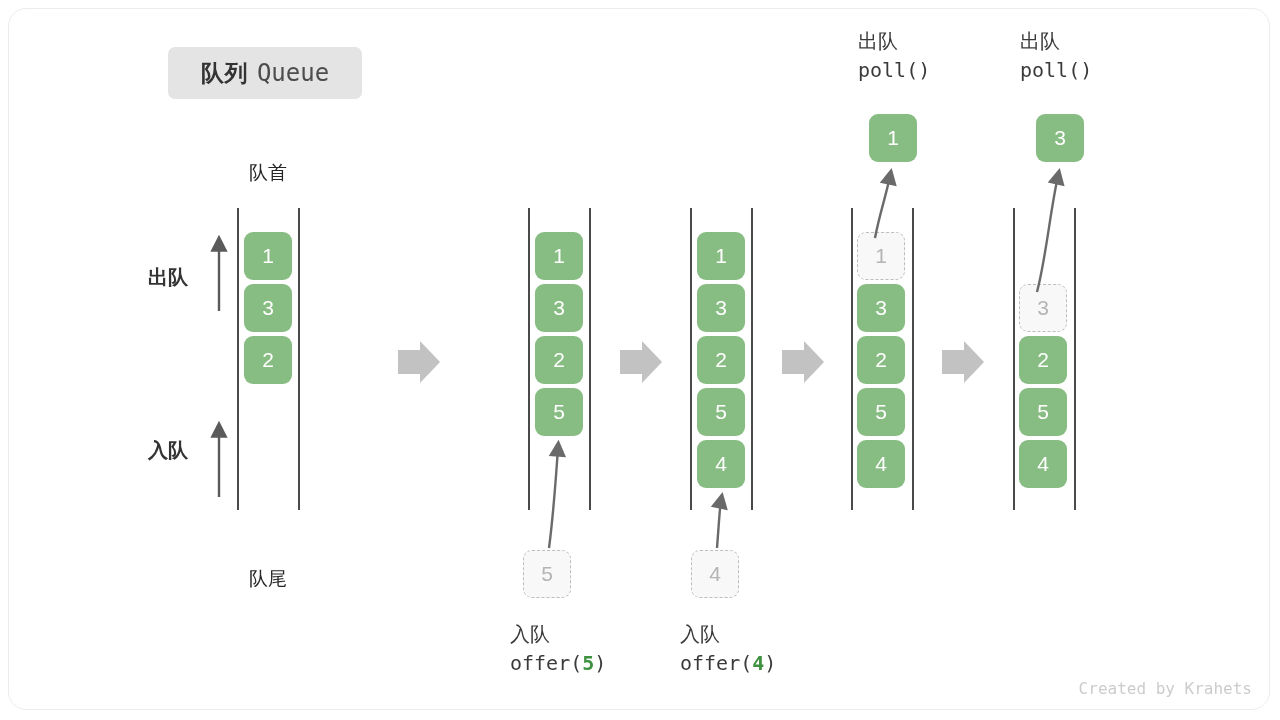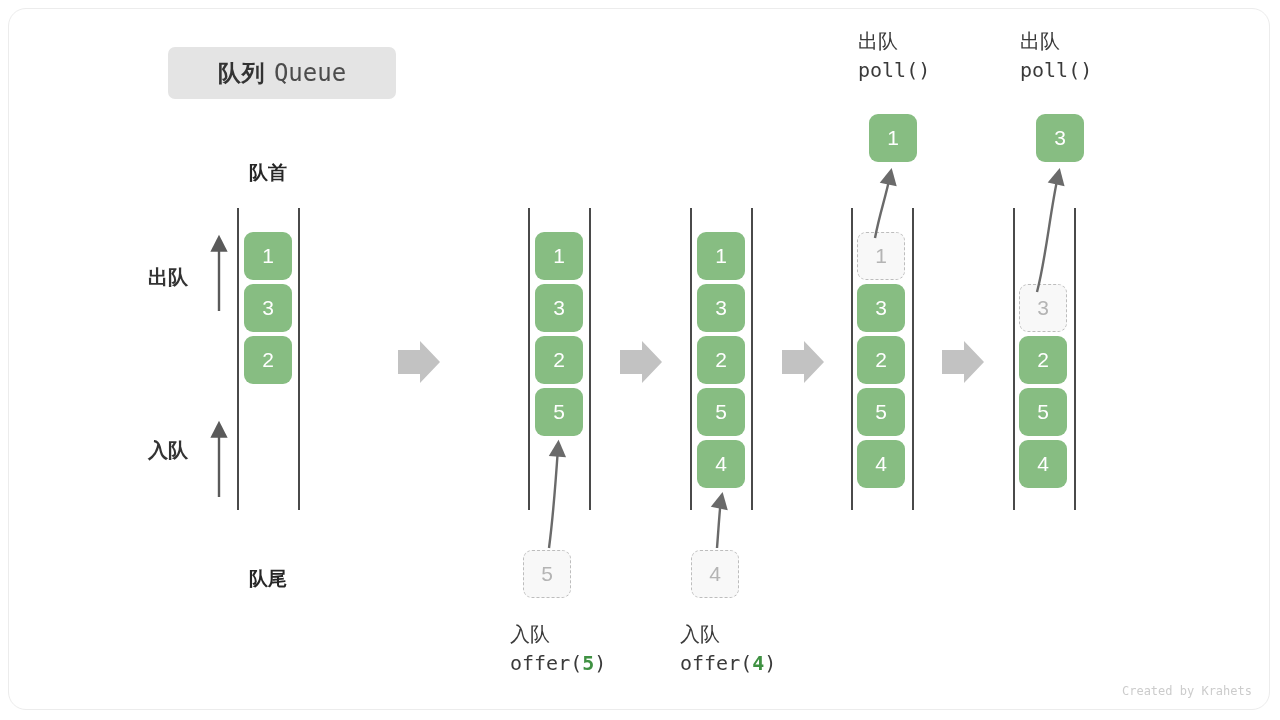--- a/index.html
+++ b/index.html
@@ -28,21 +28,21 @@
     position: absolute;
     left: 0; top: 0;
     width: 1280px; height: 720px;
   }
 
   
   #title-badge {
     position: absolute;
     left: 168px;
     top: 47px;
-    width: 228px;
+    width: 194px;
     height: 52px;
     background: #e4e4e4;
     border-radius: 7px;
     display: flex;
     align-items: center;
     justify-content: center;
     gap: 9px;
   }
   #title-badge .cn {
     font-size: 23px;
@@ -89,21 +89,21 @@
   .side-label {
     position: absolute;
     font-size: 20px;
     font-weight: 700;
     color: #333333;
     white-space: nowrap;
   }
   .head-tail-label {
     position: absolute;
     font-size: 19px;
-    font-weight: 700;
+    font-weight: 400;
     color: #262626;
     white-space: nowrap;
     text-align: center;
   }
 
   
   .op-caption {
     position: absolute;
     text-align: left;
     white-space: nowrap;
@@ -125,21 +125,21 @@
     color: #3f9142;
     font-weight: 700;
   }
 
   
   #credit {
     position: absolute;
     right: 28px;
     bottom: 22px;
     font-family: "DejaVu Sans Mono", "Liberation Mono", monospace;
-    font-size: 12px;
+    font-size: 16px;
     color: #cccccc;
     white-space: nowrap;
   }
 
   svg.overlay {
     position: absolute;
     left: 0; top: 0;
     width: 1280px; height: 720px;
     pointer-events: none;
   }

